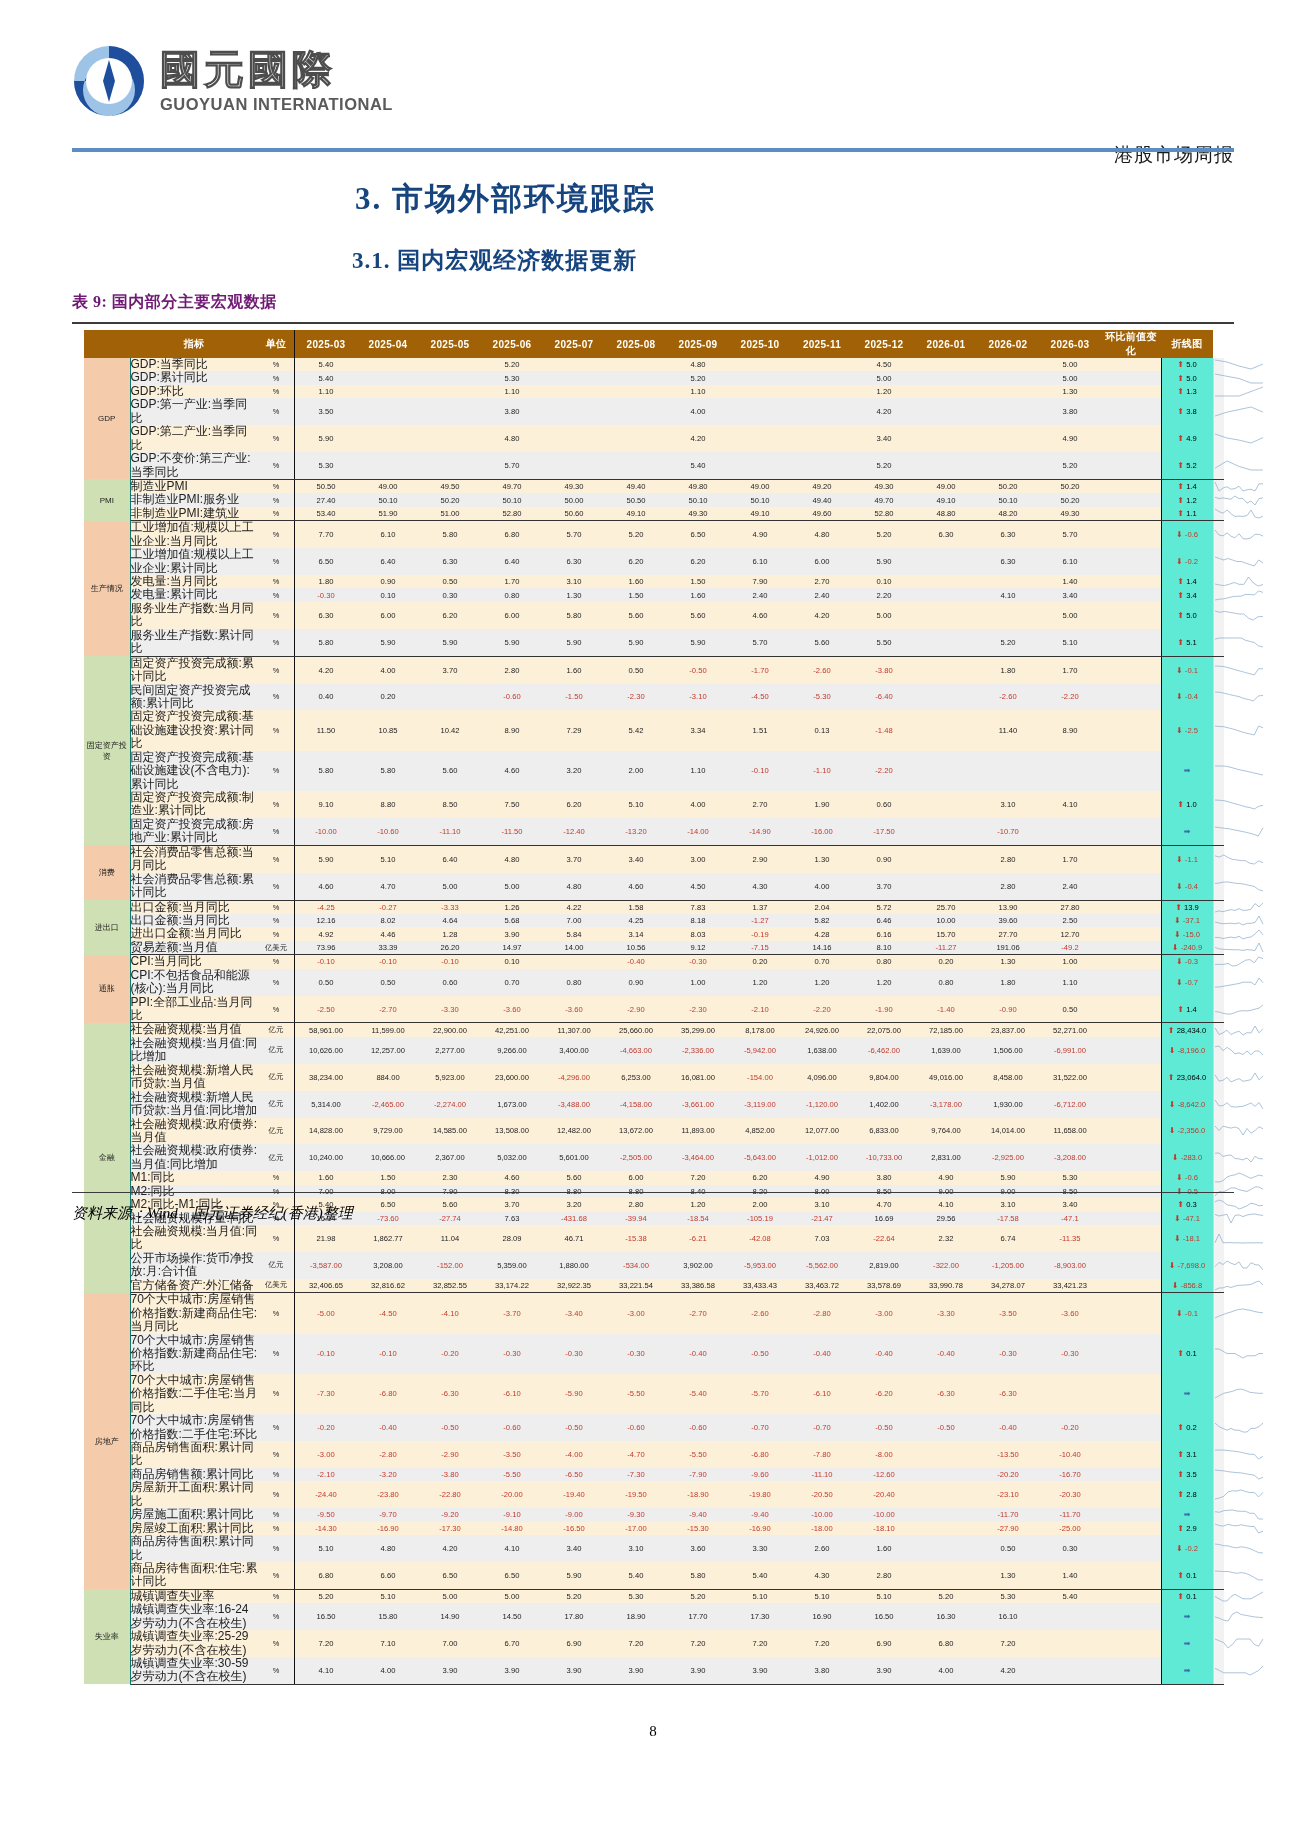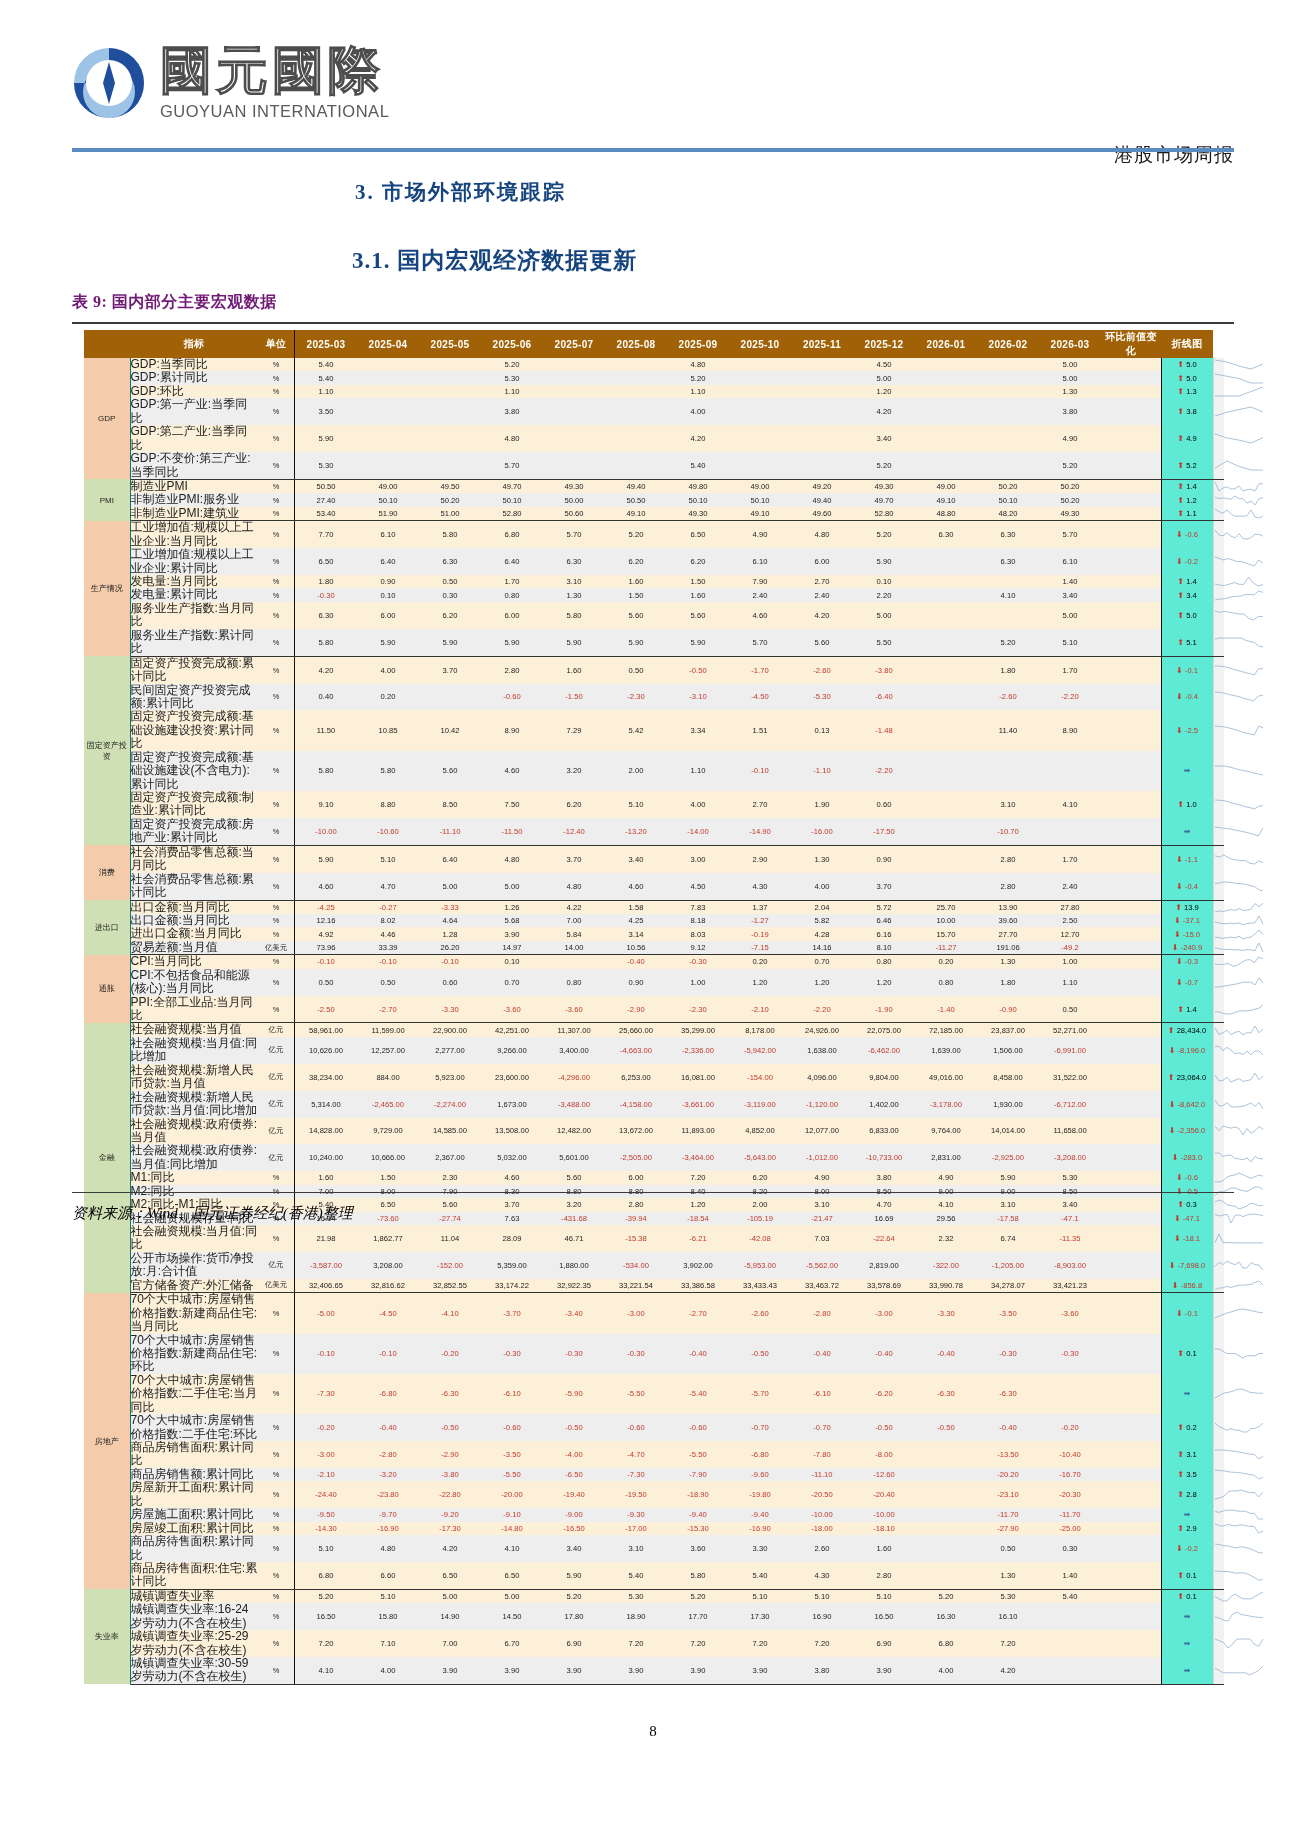--- a/index.html
+++ b/index.html
@@ -4,28 +4,28 @@
 <style>
   html,body{margin:0;padding:0;background:#ffffff;}
   body{width:1306px;height:1847px;position:relative;font-family:"Liberation Serif",serif;color:#000;}
   .page{position:relative;width:1306px;height:1847px;box-sizing:border-box;}
 
   
   .header{position:absolute;left:72px;top:40px;width:1162px;height:110px;}
   .logo-wrap{position:absolute;left:0;top:4px;display:flex;align-items:center;gap:14px;}
   .logo-mark{width:74px;height:74px;position:relative;}
   .logo-text{display:flex;flex-direction:column;justify-content:center;}
-  .logo-cn{font-family:"Liberation Sans",sans-serif;font-weight:bold;font-size:52px;letter-spacing:4px;color:#5a5a5a;line-height:1;
+  .logo-cn{font-family:"Liberation Sans",sans-serif;font-weight:bold;font-size:40px;letter-spacing:4px;color:#5a5a5a;line-height:1;
            -webkit-text-stroke:1px #4d4d4d;color:transparent;}
-  .logo-en{font-family:"Liberation Sans",sans-serif;font-weight:normal;font-size:16.5px;letter-spacing:0.5px;color:#5a5a5a;margin-top:6px;}
+  .logo-en{font-family:"Liberation Sans",sans-serif;font-weight:bold;font-size:16.5px;letter-spacing:0.5px;color:#5a5a5a;margin-top:6px;}
   .header-right{position:absolute;right:0;top:66px;font-family:"Liberation Serif",serif;font-size:19px;color:#1a1a1a;letter-spacing:1px;margin-top:36px;}
   .header-rule{position:absolute;left:72px;top:148px;width:1162px;height:4px;background:#5b8cc4;}
 
   
-  .h1{position:absolute;left:355px;top:178px;font-family:"Liberation Serif",serif;font-weight:bold;font-size:21px;color:#16447f;letter-spacing:2px;}
+  .h1{position:absolute;left:355px;top:178px;font-family:"Liberation Serif",serif;font-weight:bold;font-size:31px;color:#16447f;letter-spacing:2px;}
   .h2{position:absolute;left:352px;top:245px;font-family:"Liberation Serif",serif;font-weight:bold;font-size:23px;color:#16447f;letter-spacing:1px;}
   .tbl-caption{position:absolute;left:72px;top:292px;font-family:"Liberation Serif",serif;font-weight:bold;font-size:16px;color:#701a75;letter-spacing:.5px;}
   .cap-rule{position:absolute;left:72px;top:322px;width:1162px;height:2px;background:#3b3b3b;}
 
   .source{position:absolute;left:72px;top:1204px;font-family:"Liberation Serif",serif;font-style:italic;font-size:15px;color:#000;}
   .src-rule{position:absolute;left:72px;top:1192px;width:1162px;height:1px;background:#3b3b3b;}
   .pagenum{position:absolute;left:0;top:1723px;width:1306px;text-align:center;font-family:"Liberation Serif",serif;font-size:15px;color:#000;}
 
   
   .tbl-wrap{position:absolute;left:84px;top:330px;width:1140px;}

